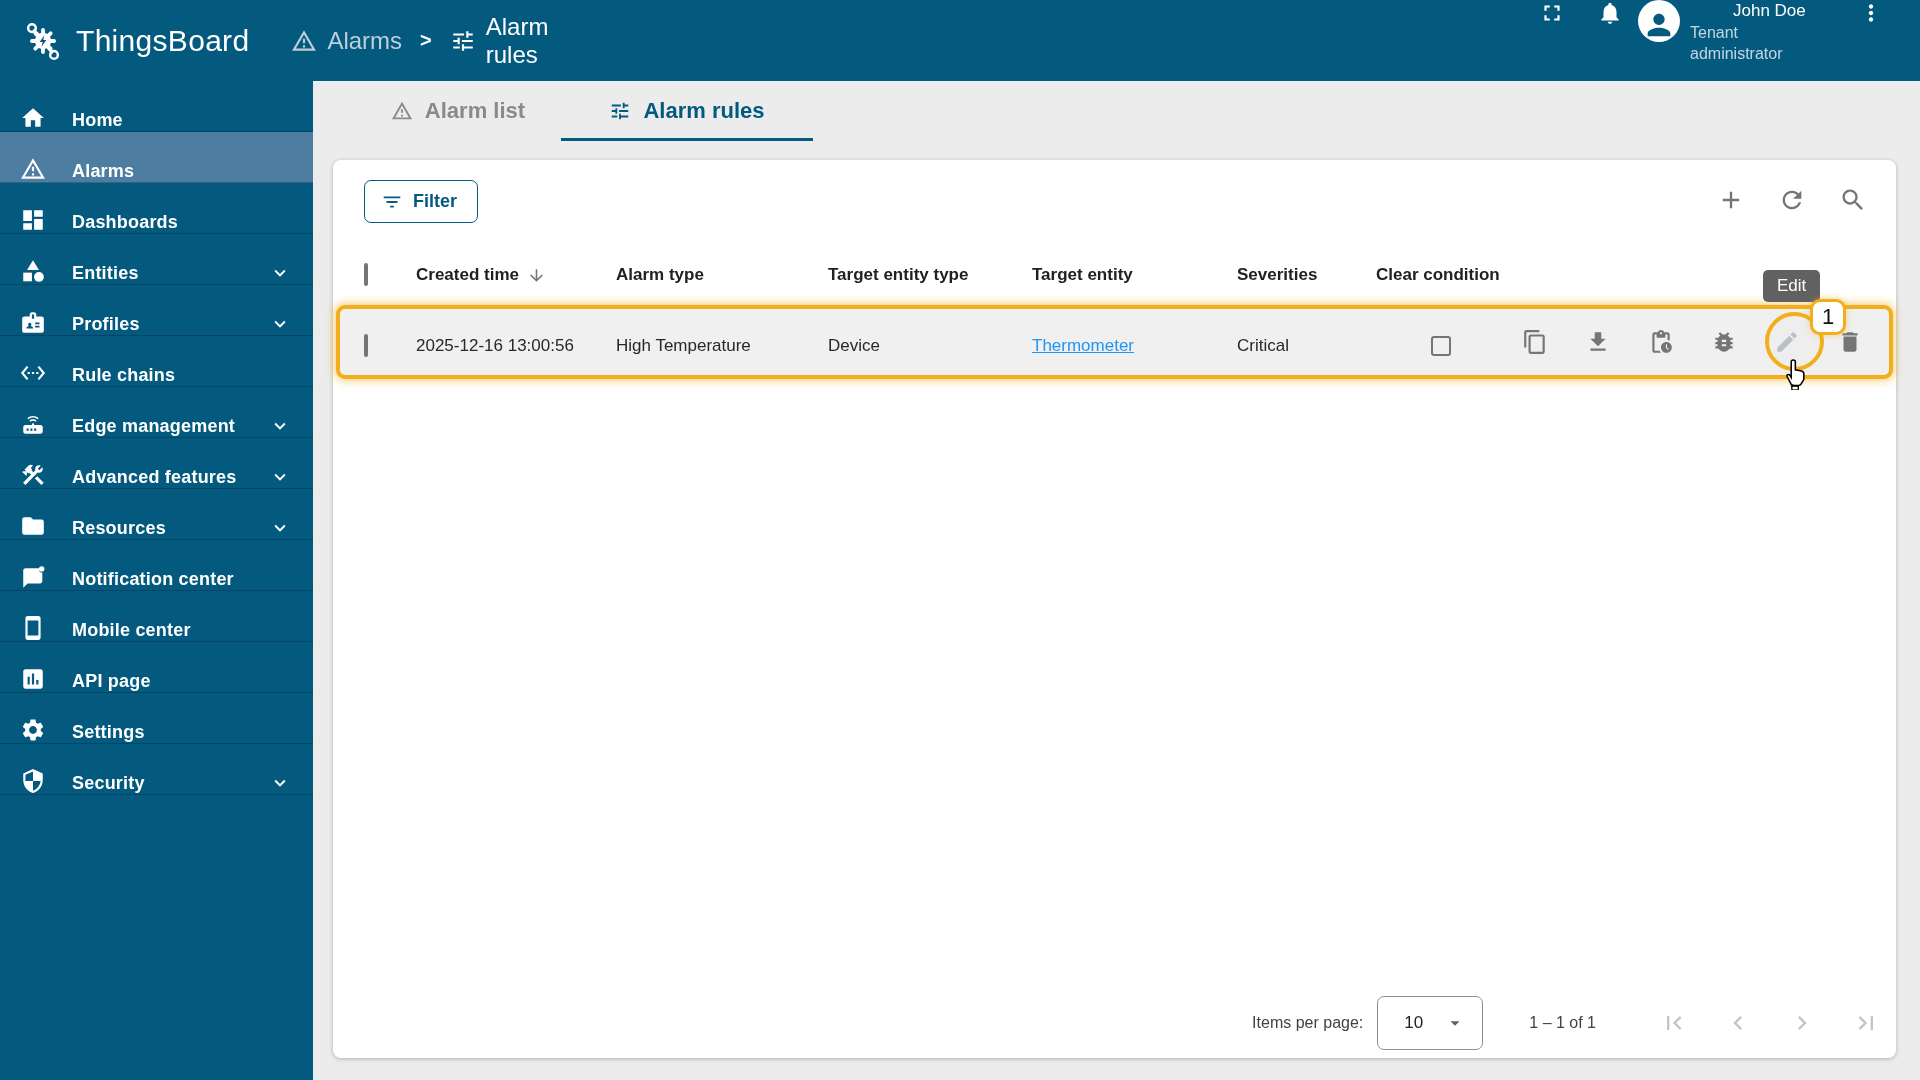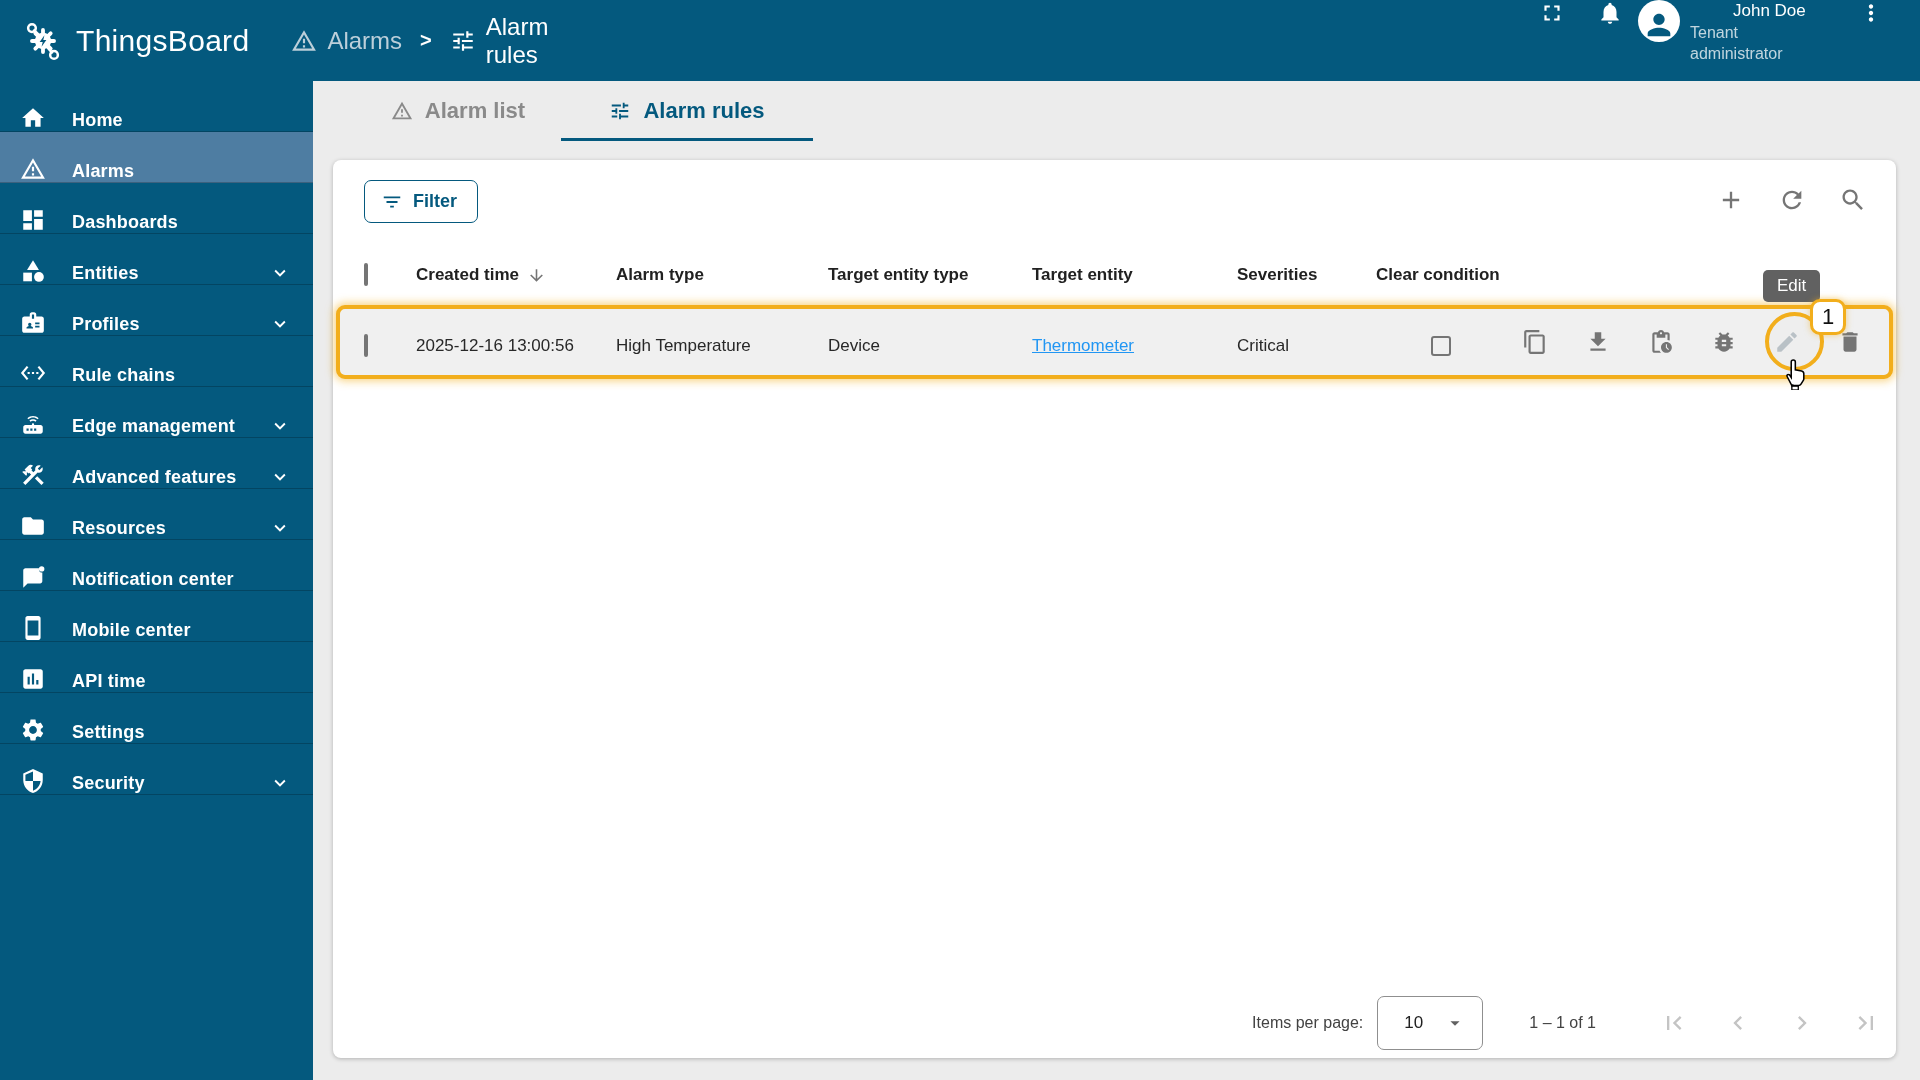--- a/index.html
+++ b/index.html
@@ -294,21 +294,21 @@
       </span>
     <span class="nav-label">Mobile center</span>
   </div>
 
   <div class="nav-item">
     <span class="nav-icon">
         <svg class="mi" width="26" height="26" viewBox="0 0 24 24" fill="#fff">
           <path d="M19 3H5c-1.1 0-2 .9-2 2v14c0 1.1.9 2 2 2h14c1.1 0 2-.9 2-2V5c0-1.1-.9-2-2-2zM9 17H7v-7h2v7zm4 0h-2V7h2v10zm4 0h-2v-4h2v4z"></path>
         </svg>
       </span>
-    <span class="nav-label">API time</span>
+    <span class="nav-label">API page</span>
   </div>
 
   <div class="nav-item">
     <span class="nav-icon">
         <svg class="mi" width="26" height="26" viewBox="0 0 24 24" fill="#fff">
           <path d="M19.14 12.94c.04-.3.06-.61.06-.94 0-.32-.02-.64-.07-.94l2.03-1.58c.18-.14.23-.41.12-.61l-1.92-3.32c-.12-.22-.37-.29-.59-.22l-2.39.96c-.5-.38-1.03-.7-1.62-.94l-.36-2.54c-.04-.24-.24-.41-.48-.41h-3.84c-.24 0-.43.17-.47.41l-.36 2.54c-.59.24-1.13.57-1.62.94l-2.39-.96c-.22-.08-.47 0-.59.22L2.74 8.87c-.12.21-.08.47.12.61l2.03 1.58c-.05.3-.09.63-.09.94s.02.64.07.94l-2.03 1.58c-.18.14-.23.41-.12.61l1.92 3.32c.12.22.37.29.59.22l2.39-.96c.5.38 1.03.7 1.62.94l.36 2.54c.05.24.24.41.48.41h3.84c.24 0 .44-.17.47-.41l.36-2.54c.59-.24 1.13-.56 1.62-.94l2.39.96c.22.08.47 0 .59-.22l1.92-3.32c.12-.22.07-.47-.12-.61l-2.01-1.58zM12 15.6c-1.98 0-3.6-1.62-3.6-3.6s1.62-3.6 3.6-3.6 3.6 1.62 3.6 3.6-1.62 3.6-3.6 3.6z"></path>
         </svg>
       </span>
     <span class="nav-label">Settings</span>
   </div>

